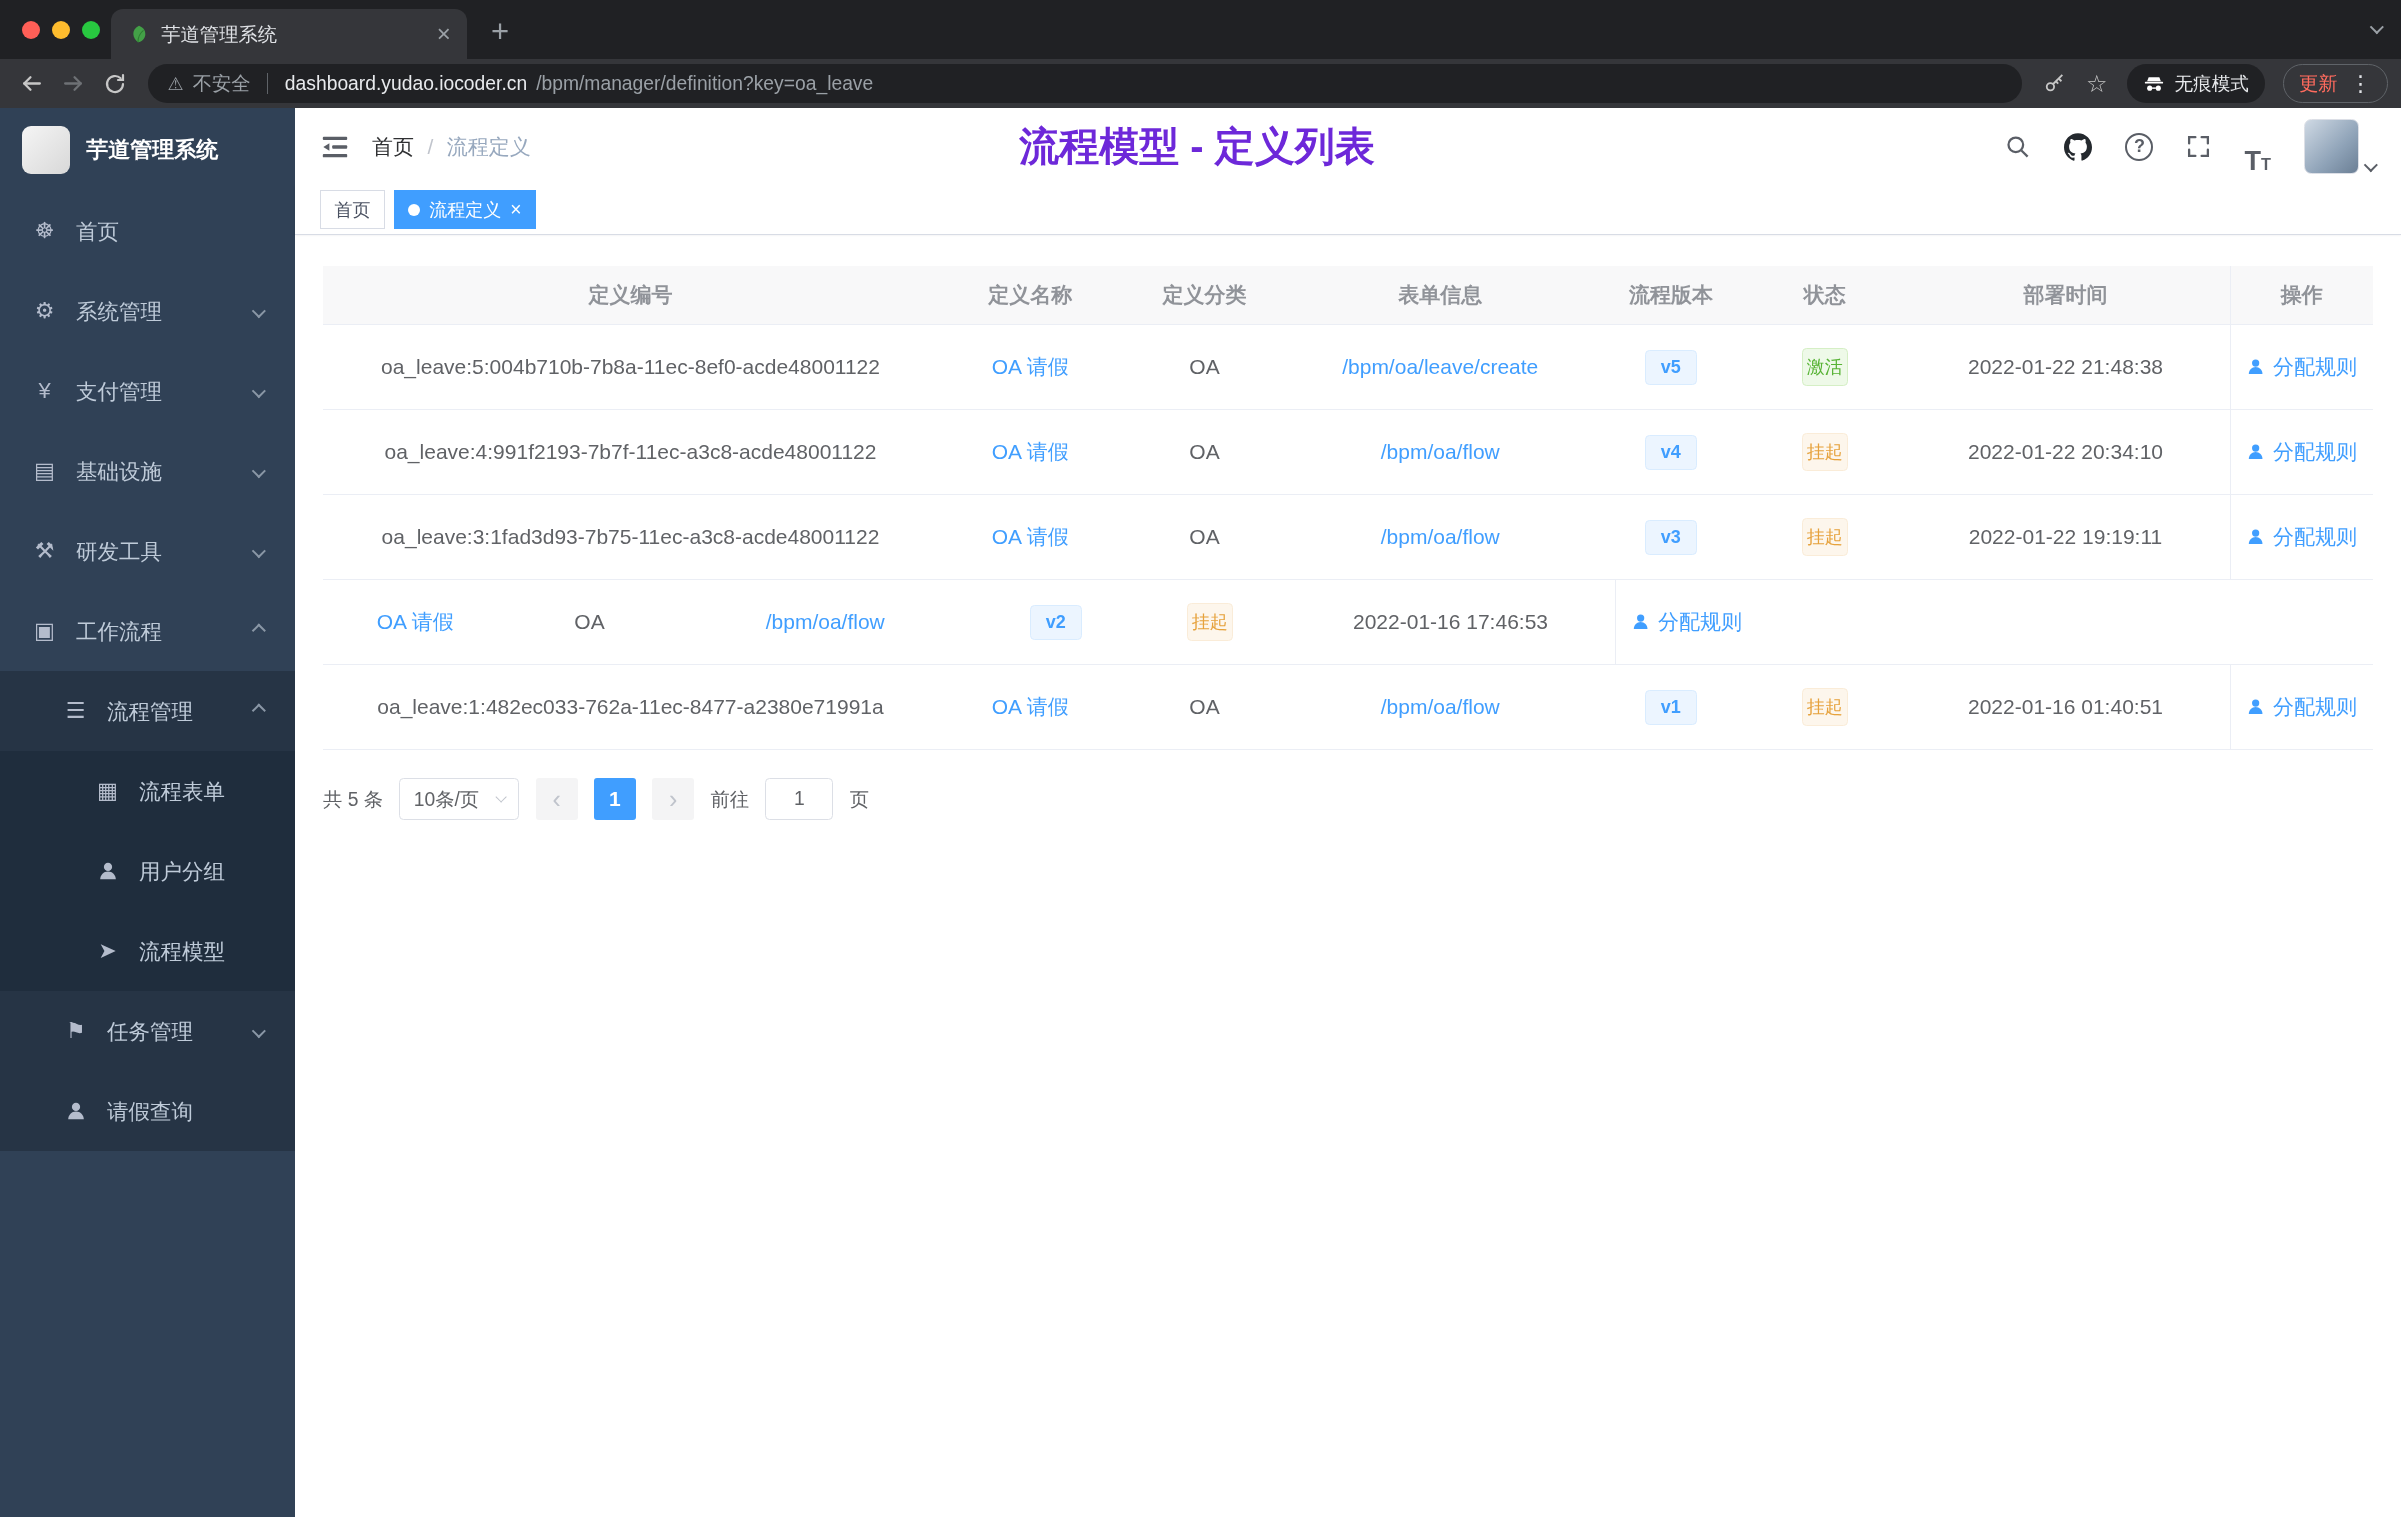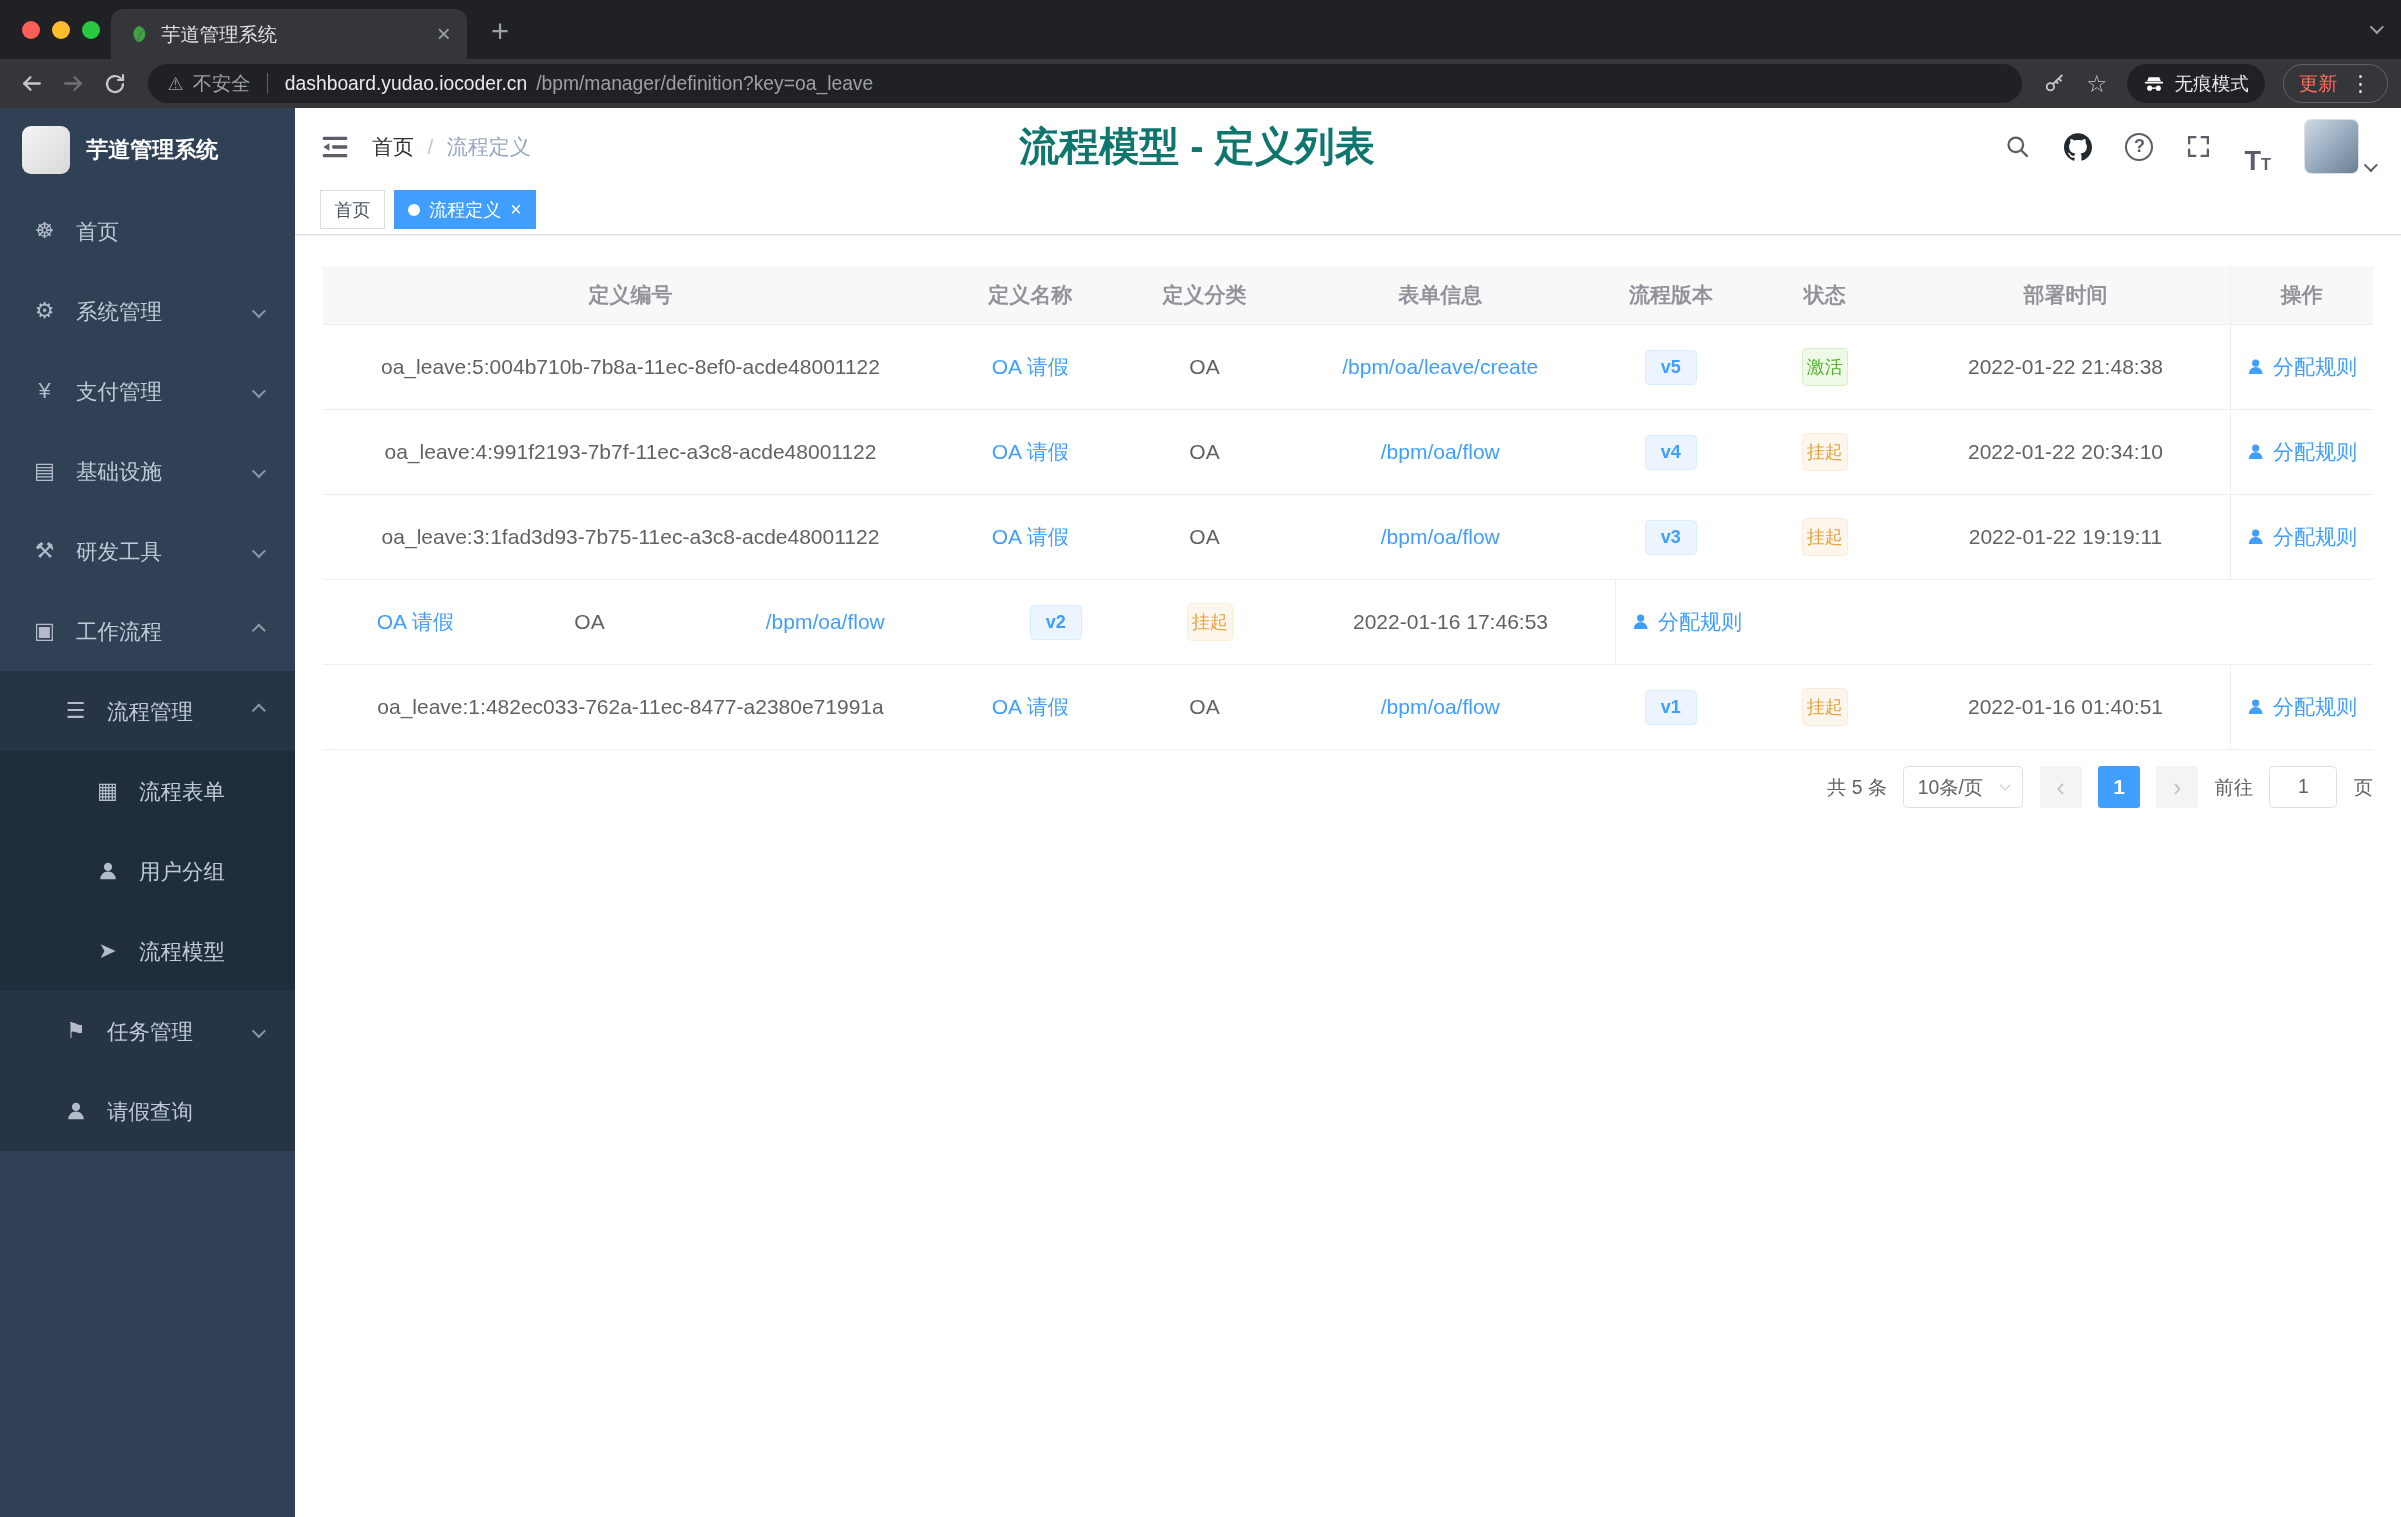--- a/index.html
+++ b/index.html
@@ -50,21 +50,21 @@
   .menu-icon svg { width:22px; height:22px; }
   .menu-arrow { margin-left:auto; color:#8a97a6; }
 
   .main { flex:1; min-width:0; display:flex; flex-direction:column; background:#fff; }
   .navbar { height:77px; display:flex; align-items:center; padding:0 25px; position:relative; background:#fff; }
   .hamburger { margin-right:22px; display:flex; }
   .breadcrumb { display:flex; align-items:center; gap:13.4px; font-size:21px; }
   .crumb-first { color:#303133; }
   .crumb-sep { color:#c0c4cc; }
   .crumb-last { color:#97a8be; }
-  .red-title { position:absolute; left:902px; transform:translateX(-50%); color:#0f766e; font-size:40px; font-weight:600; white-space:nowrap; }
+  .red-title { position:absolute; left:902px; transform:translateX(-50%); color:#6d28d9; font-size:40px; font-weight:600; white-space:nowrap; }
   .nav-icons { margin-left:auto; display:flex; align-items:center; gap:33px; color:#5a5e66; }
   .qmark { width:28px; height:28px; border:2.2px solid #5a5e66; border-radius:50%; display:flex; align-items:center; justify-content:center;
            font-size:18px; font-weight:bold; }
   .size-icon { font-size:27px; font-weight:bold;margin-top:29px; }
   .size-icon small { font-size:16.3px; font-weight:bold; }
   .avatar-wrap { display:flex; align-items:flex-end; gap:7.4px; }
   .avatar { width:55px; height:55px; border-radius:7.4px; background:linear-gradient(135deg,#cfd9e4,#8fa3b8 60%,#6b7f95); border:0.7px solid #dcdfe6; }
   .avatar-caret { color:#5a5e66; margin-bottom:4.5px; }
 
   .tagsbar { height:50px; display:flex; align-items:center; gap:9px; padding:0 25px;
@@ -82,21 +82,21 @@
   .cell { display:flex; align-items:center; justify-content:center; padding:0 7.4px; text-align:center; }
   .c0{width:30%}.c1{width:9%}.c2{width:8%}.c3{width:15%}.c4{width:7.5%}.c5{width:7.5%}.c6{width:16%}
   .c7{width:7%; border-left:0.7px solid #ebeef5;}
   .link { color:#409eff; cursor:pointer; display:flex; align-items:center; gap:7.4px; }
   .link svg { width:19.3px; height:19.3px; }
   .tag-version { background:#ecf5ff; border:0.7px solid #d9ecff; color:#409eff; border-radius:4.5px; padding:6px 15px; font-size:18px;font-weight:bold; }
   .tag-status { border-radius:4.5px; padding:6px 4px; font-size:18px; }
   .tag-status.success { background:#eef9e8; border:0.7px solid #d5efc5; color:#58b335; }
   .tag-status.warning { background:#fdf6ec; border:0.7px solid #faecd8; color:#e6a23c; }
 
-  .pager { display:flex; justify-content:flex-end; align-items:center; gap:16.3px; margin-top:16px; font-size:19.3px; color:#606266; }
+  .pager { display:flex; align-items:center; gap:16.3px; margin-top:28px; font-size:19.3px; color:#606266; }
   .select { width:120px; height:42px; border:0.7px solid #dcdfe6; border-radius:4.5px; display:flex; align-items:center;
             justify-content:space-between; padding:0 13.4px; color:#606266; background:#fff; }
   .select .chev { width:8.2px; height:8.2px; border-width:1.5px; color:#c0c4cc; margin-top:-4.5px; }
   .pgbtn { min-width:42px; height:42px; border-radius:3px; display:flex; align-items:center; justify-content:center;
            background:#f4f4f5; color:#c0c4cc; font-size:25px; }
   .pgbtn.page { background:#409eff; color:#fff; font-size:21px; font-weight:bold; }
   .goto-input { width:68px; height:42px; border:0.7px solid #dcdfe6; border-radius:4.5px; text-align:center;
                 font-size:19.3px; color:#606266; outline:none; font-family:inherit; }
 </style>
 </head>

